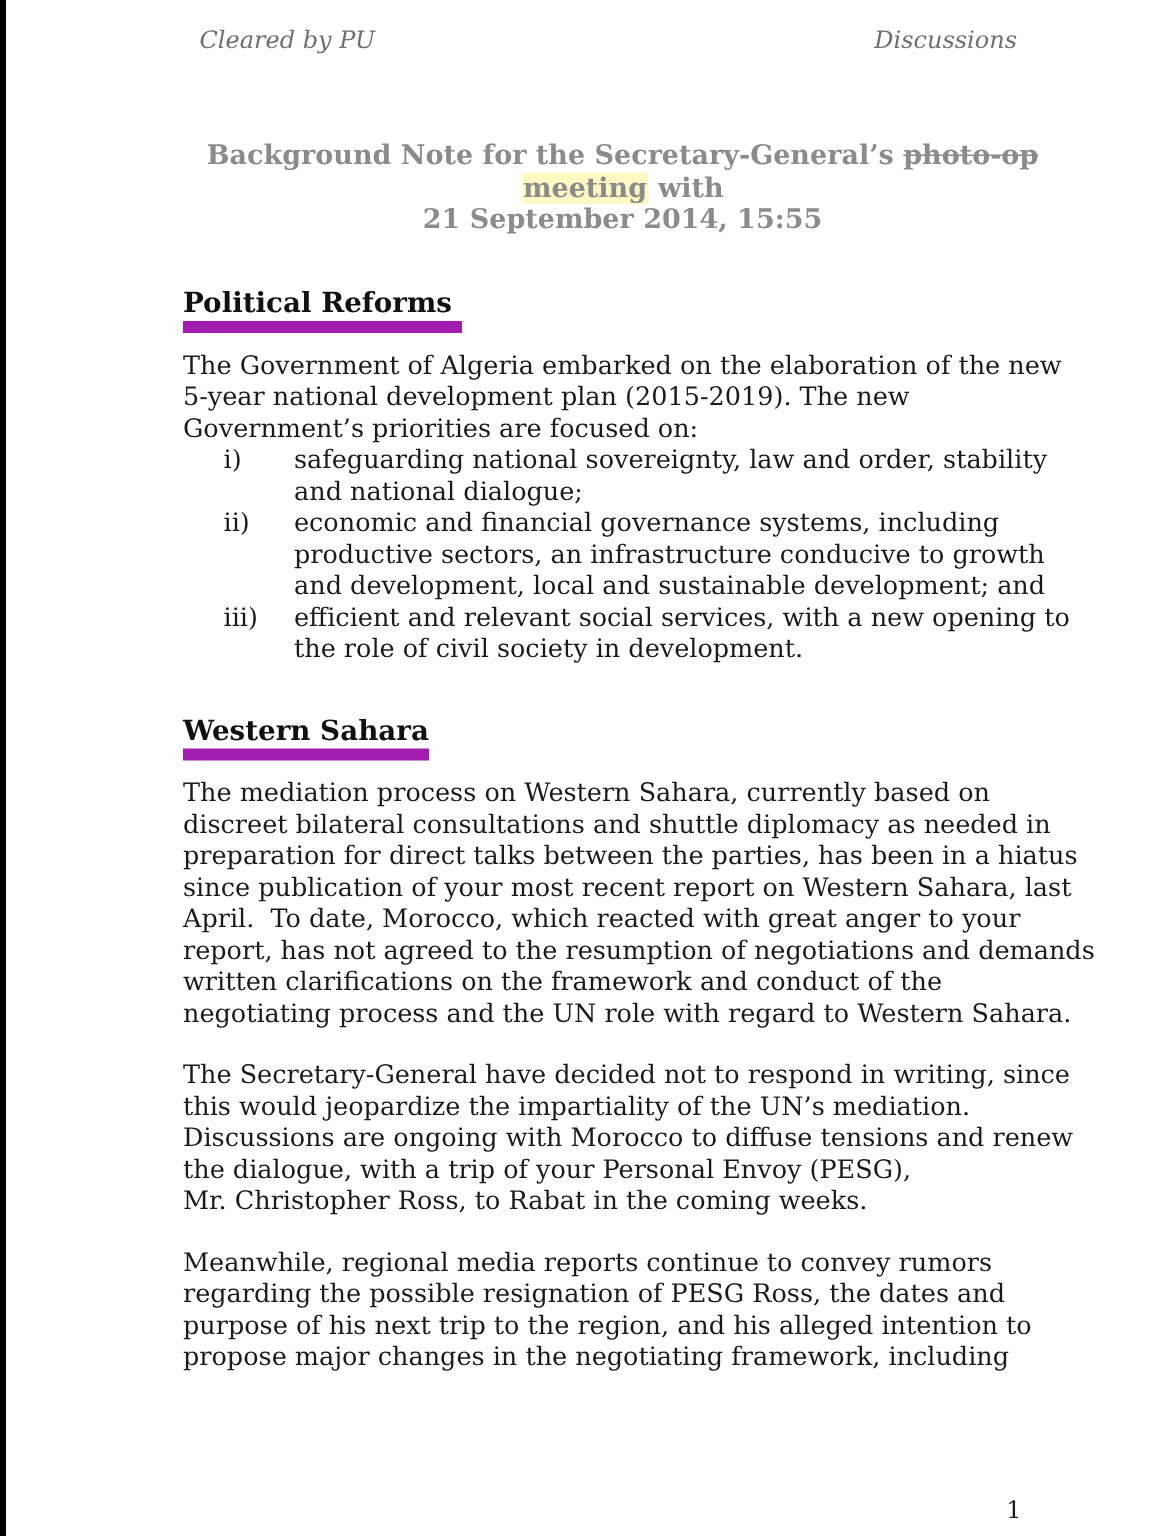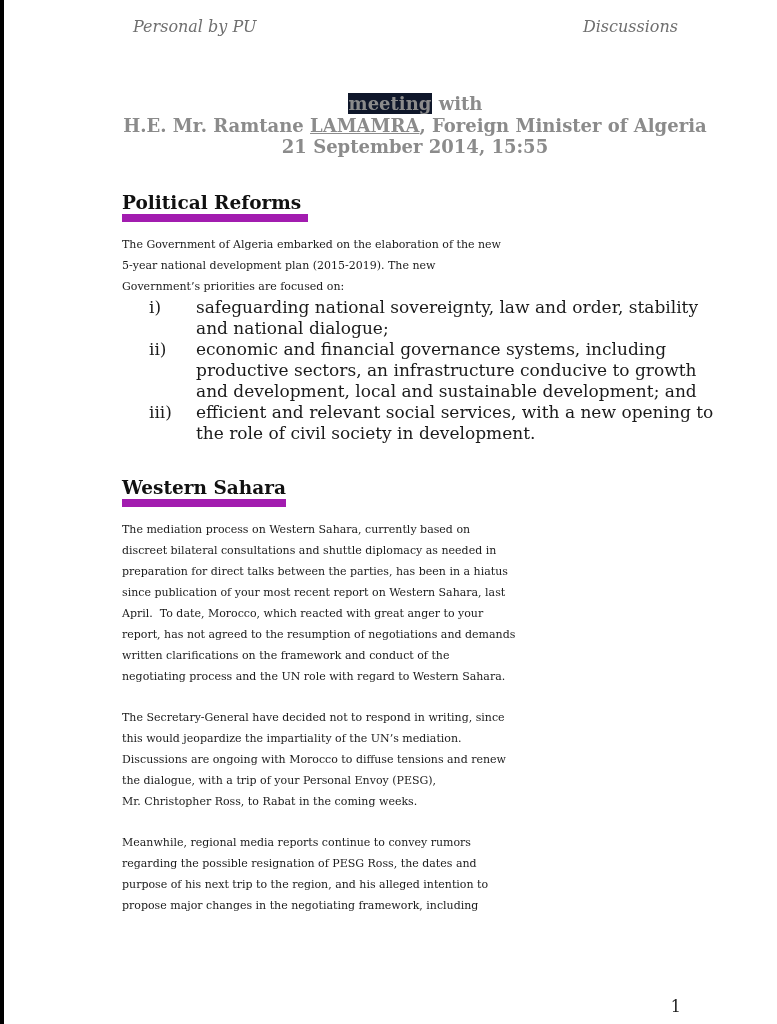--- a/index.html
+++ b/index.html
@@ -11,53 +11,53 @@
   .header-row{
     display:flex;justify-content:space-between;align-items:flex-start;
     padding:17px 99px 0 133px;
     font-style:italic;font-size:16px;color:#6f6f6f;
   }
   .title-block{
     margin:57px 0 0 122px;width:586px;text-align:center;
     color:#8b8b8b;font-weight:bold;font-size:18px;line-height:21.5px;
   }
   .strike{text-decoration:line-through;}
-  .hl{background:#0f172a;padding:0 1px;}
+  .hl{background:#fef9c3;padding:0 1px;}
   .uline{text-decoration:underline;}
   .section-heading{
     margin-left:122px;font-weight:bold;font-size:18.5px;line-height:22px;color:#111111;
   }
   .section-heading .hspan{border-bottom:8px solid #a21caf;padding-bottom:1px;}
   .section-heading .hspan.trail{padding-right:7px;}
   #heading-political{margin-top:34px;}
   #heading-western{margin-top:33px;}
   .para{
-    margin:20px 0 0 122px;font-size:11px;line-height:21px;color:#1a1a1a;
+    margin:20px 0 0 122px;font-size:17px;line-height:21px;color:#1a1a1a;
     white-space:pre;
   }
   .para.gap{}
   .rlist{margin:0 0 0 149px;font-size:17px;line-height:21px;color:#1a1a1a;}
   .rlist-item{display:flex;align-items:flex-start;}
   .rlist-num{width:47px;flex:0 0 47px;}
   .rlist-text{white-space:pre;}
   .page-number{position:absolute;top:997px;right:96px;font-size:16px;color:#1a1a1a;}
 </style>
 </head>
 <body>
 
 <div class="edge-bar"></div>
 
 <div class="header-row">
-  <span>Personal by PU</span>
+  <span>Cleared by PU</span>
   <span>Discussions</span>
 </div>
 
 <div class="title-block">
+  <div><span>Background Note for the Secretary-General’s </span><span class="strike">photo-op</span></div>
   <div><span class="hl">meeting</span><span> with</span></div>
-  <div><span>H.E. Mr. Ramtane </span><span class="uline">LAMAMRA</span><span>, Foreign Minister of Algeria</span></div>
   <div>21 September 2014, 15:55</div>
 </div>
 
 <div class="section-heading" id="heading-political">
   <span class="hspan trail">Political Reforms</span>
 </div>
 
 <div class="para">The Government of Algeria embarked on the elaboration of the new
 5-year national development plan (2015-2019). The new
 Government’s priorities are focused on:</div>

